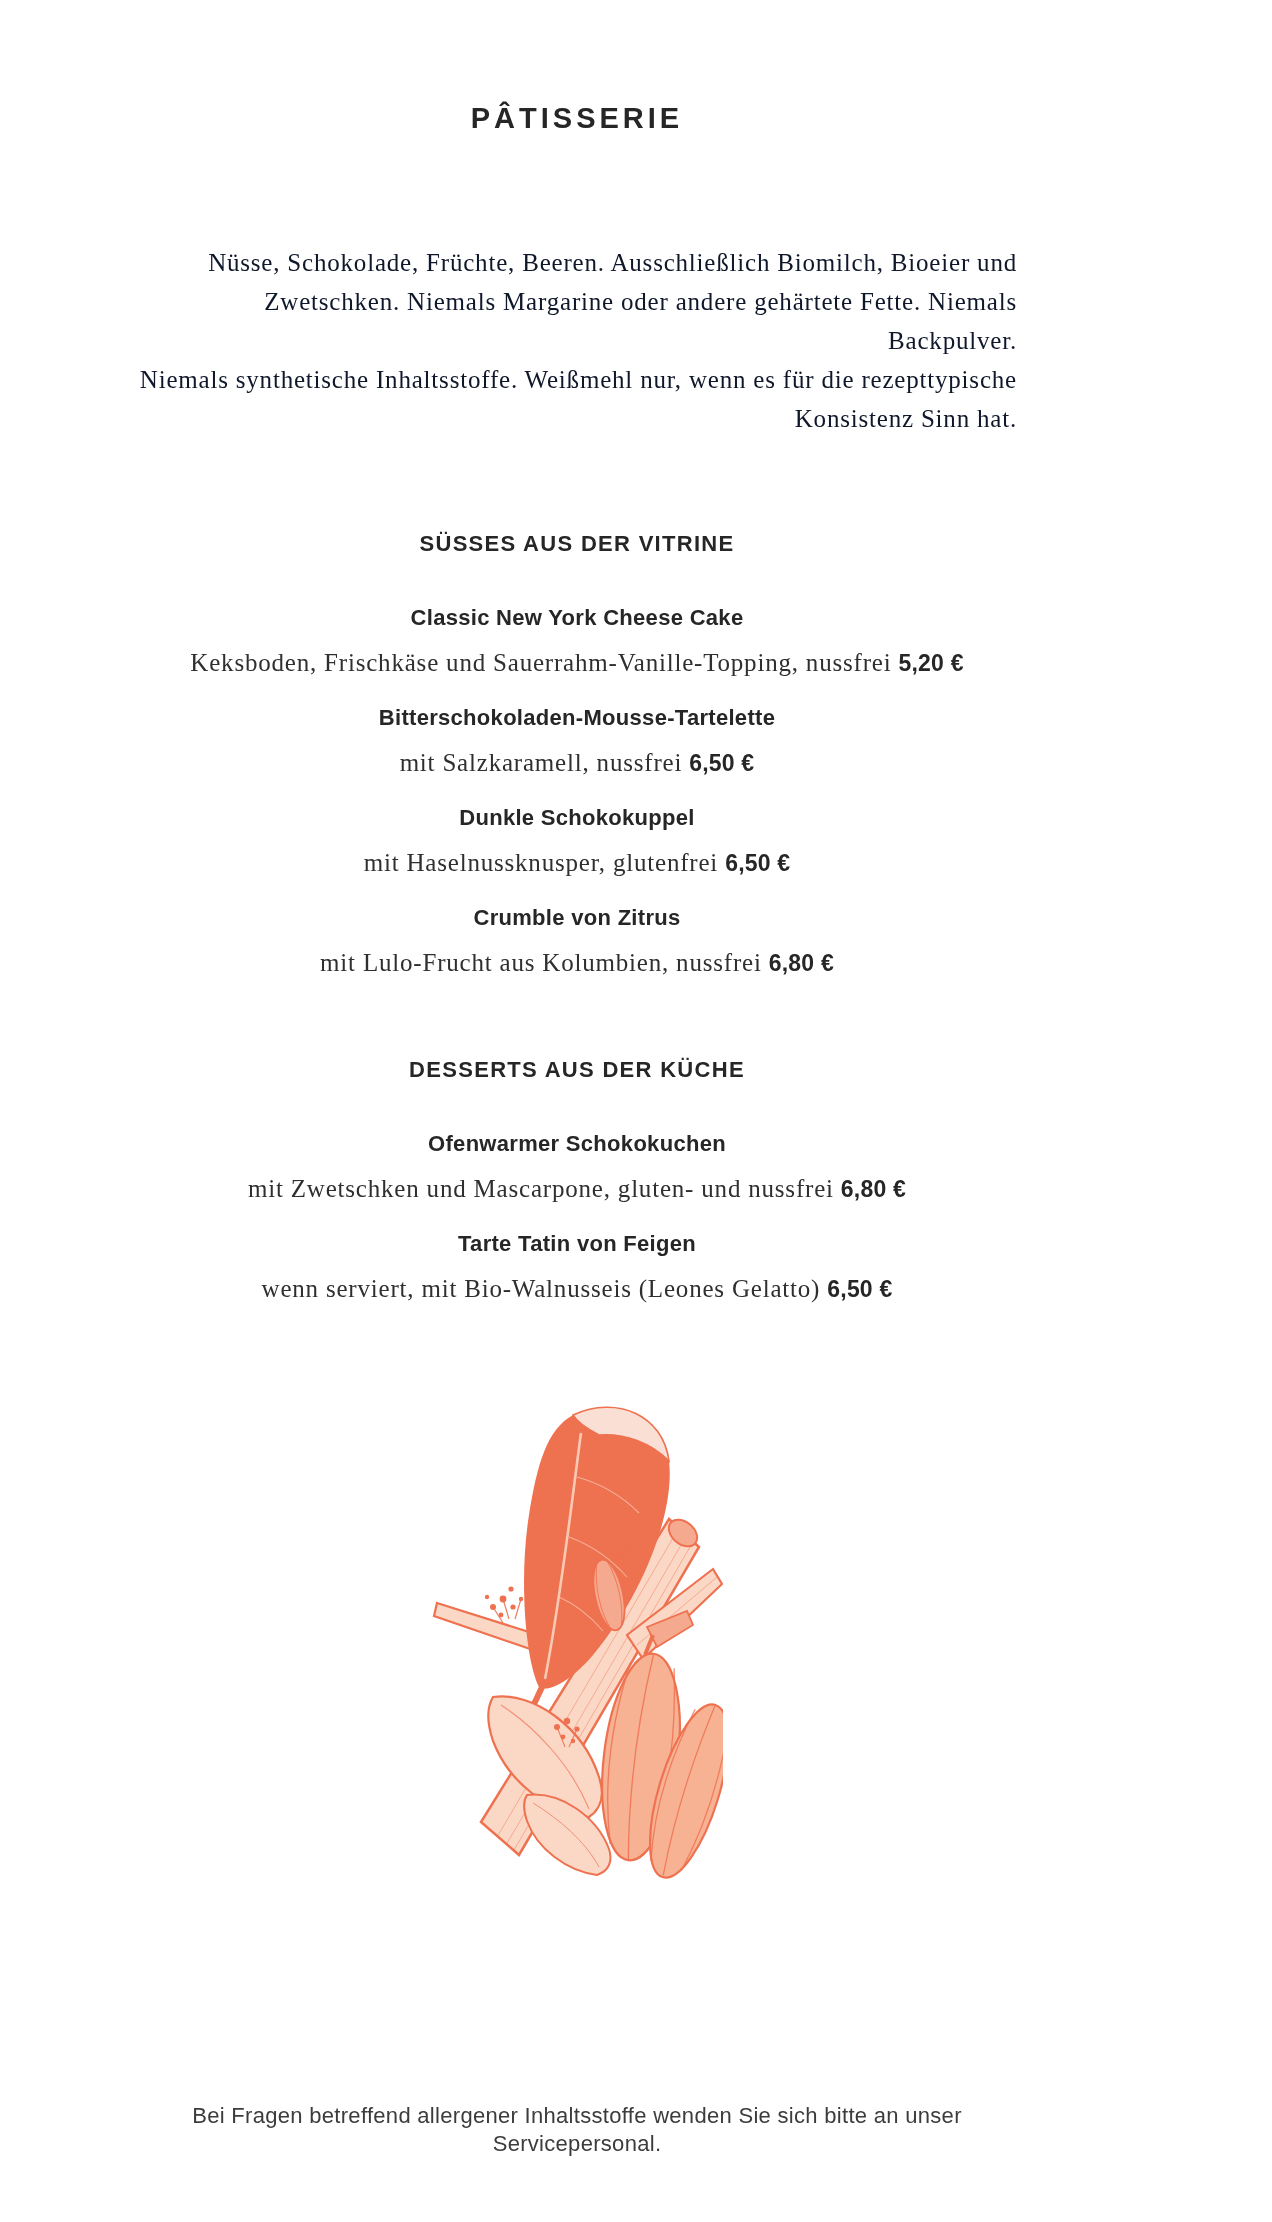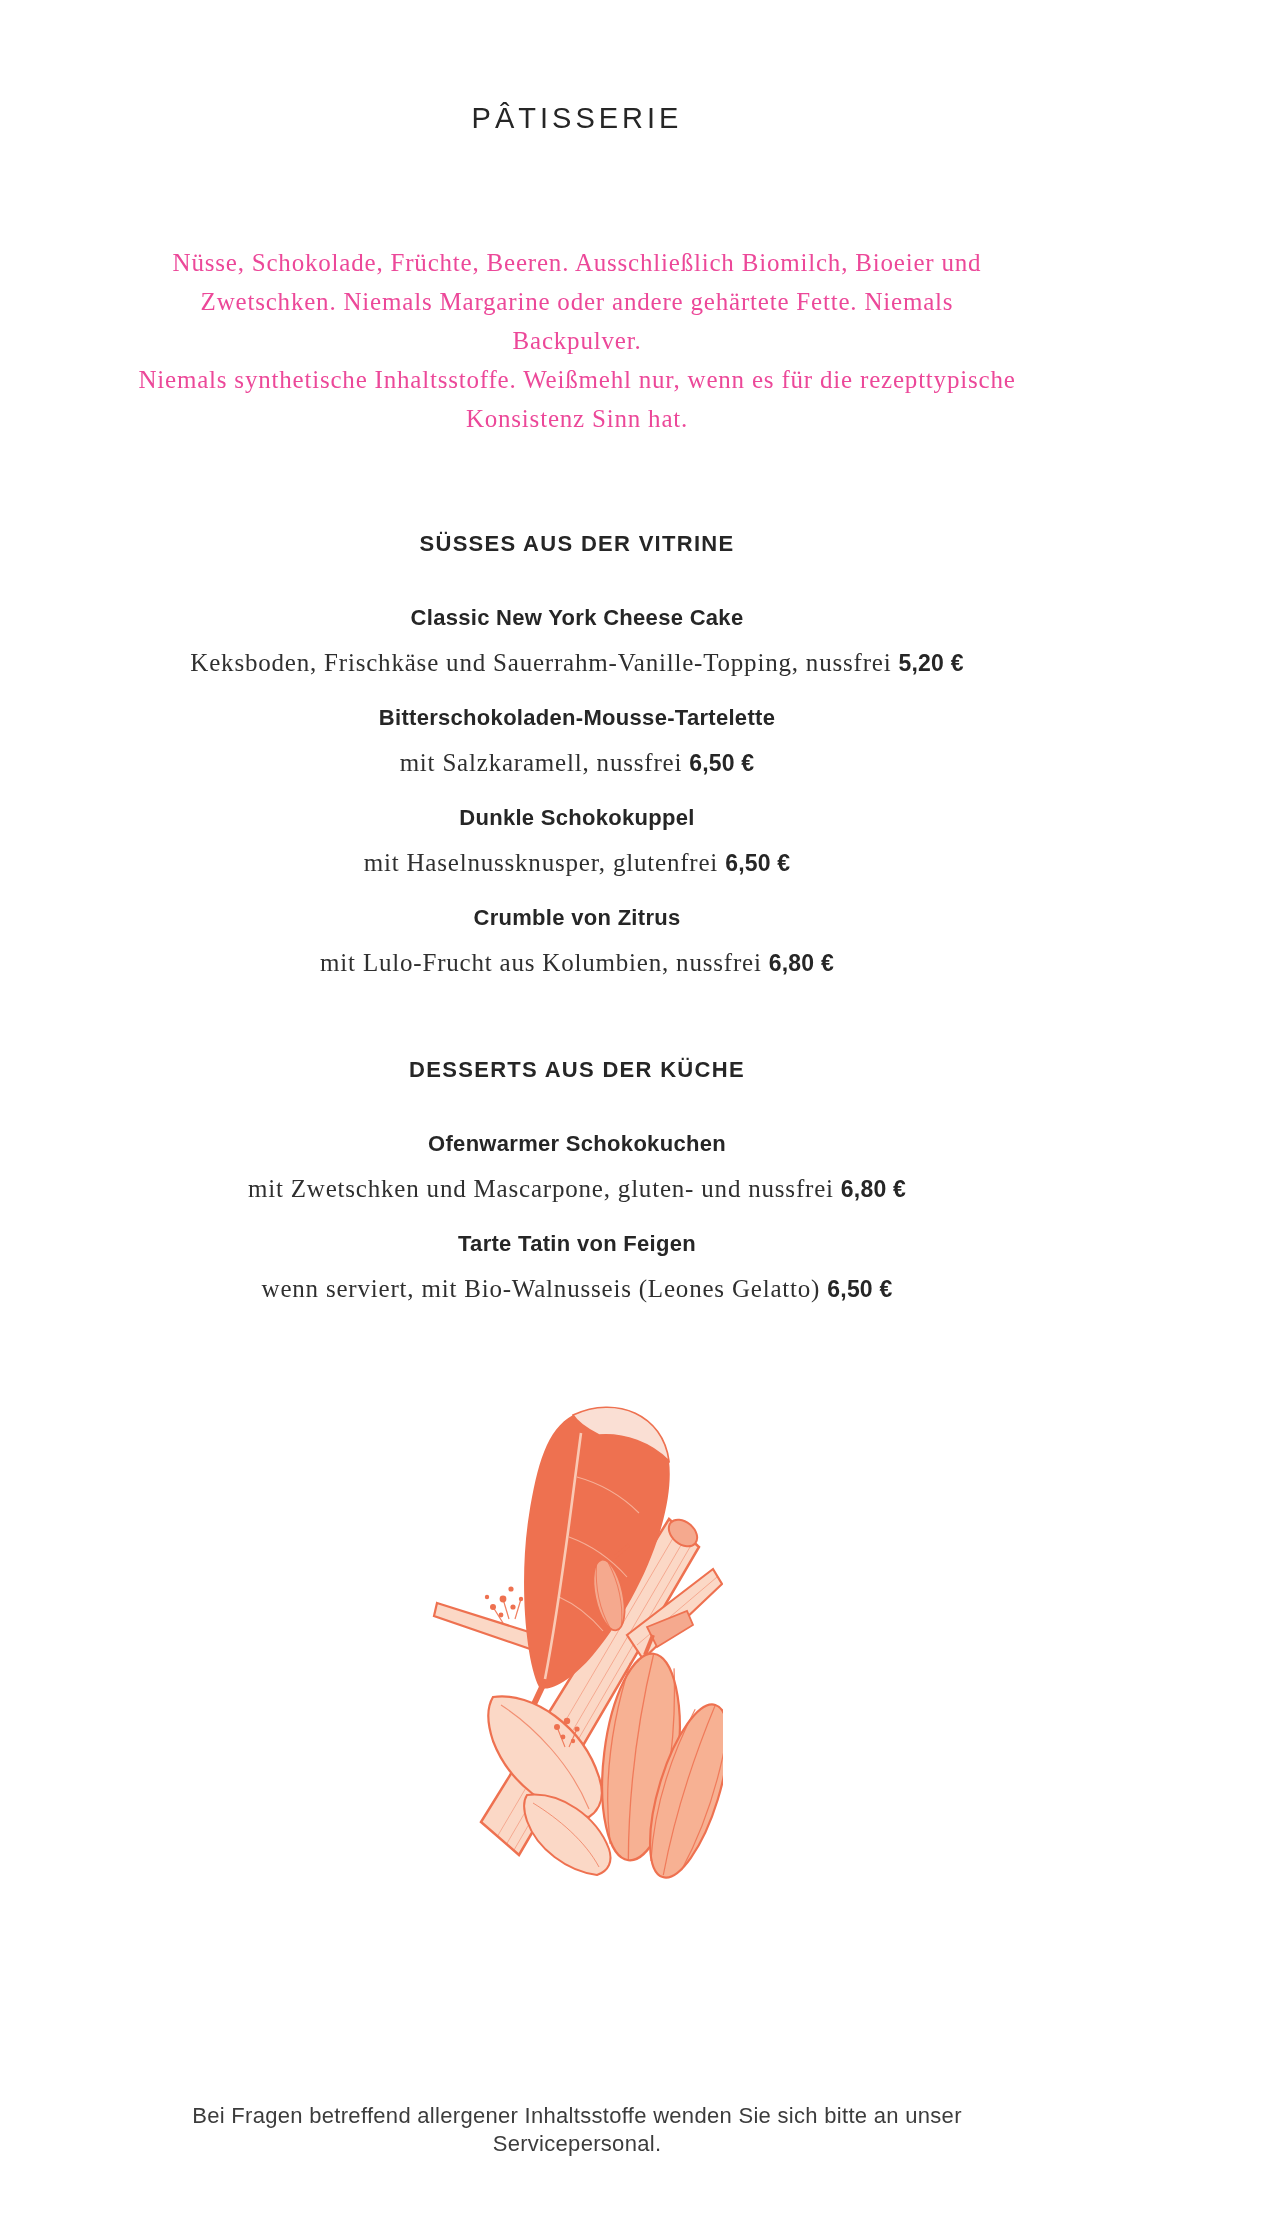--- a/index.html
+++ b/index.html
@@ -5,27 +5,27 @@
   html,body{margin:0;padding:0;background:#ffffff;}
   body{
     width:1272px;height:2222px;overflow:hidden;
     font-family:"Liberation Sans",sans-serif;color:#2b2b2b;
     -webkit-font-smoothing:antialiased;
   }
   .page{position:relative;width:1272px;height:2222px;background:#ffffff;}
   .col{width:880px;margin-left:137px;padding-top:101px;text-align:center;}
 
   .title{
-    margin:0;font-size:29px;font-weight:400;letter-spacing:4px;
+    margin:0;font-size:29px;font-weight:700;letter-spacing:4px;
     color:#262626;line-height:34px;
   }
   .intro{
     margin-top:108px;
     font-family:"Liberation Serif",serif;
-    font-size:25px;line-height:39px;letter-spacing:0.8px;color:#ec4899;
+    font-size:25px;line-height:39px;letter-spacing:0.8px;color:#0f172a;text-align:right;
   }
   .section-heading{
     margin:16px;font-size:22px;font-weight:700;letter-spacing:1.3px;
     color:#262626;line-height:26px;
   }
   .section-vitrine .section-heading{margin-top:93px;}
   .section-desserts .section-heading{margin-top:77px;}
   .item{margin-top:24px;}
   .section .item:first-of-type{margin-top:47px;}
   .item-name{

